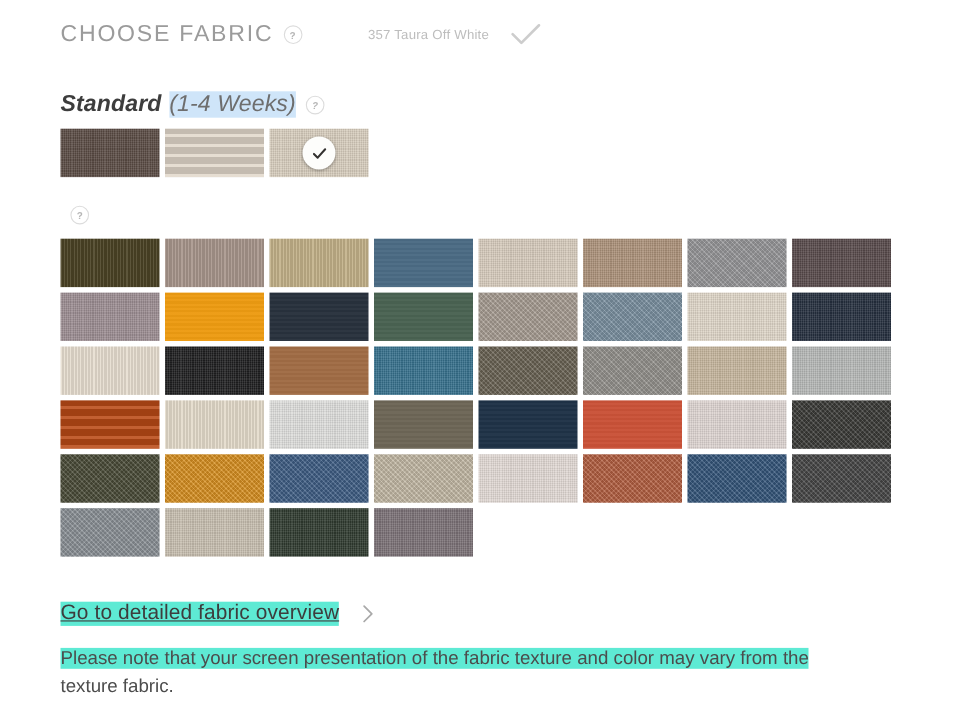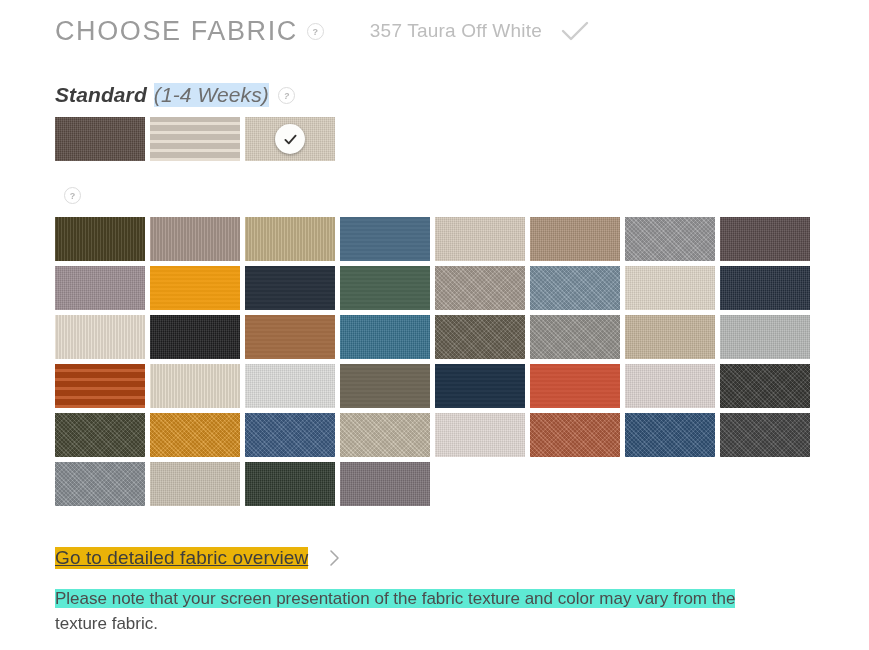--- a/index.html
+++ b/index.html
@@ -26,21 +26,21 @@
   
   .header {
     position: absolute;
     left: 55px;
     top: 14px;
     display: flex;
     align-items: center;
     height: 34px;
   }
   .header-title {
-    font-size: 27px;
+    font-size: 21px;
     letter-spacing: 1.6px;
     color: #9b9b9b;
     font-weight: 400;
     white-space: nowrap;
   }
   .help-icon {
     width: 17px;
     height: 17px;
     border-radius: 50%;
     border: 1px solid #dcdcdc;
@@ -52,23 +52,23 @@
     margin-left: 9px;
     box-sizing: border-box;
     flex: none;
     background: transparent;
     font-weight: 700;
   }
   .help-icon.on-selection {
     background: transparent;
   }
   .selected-name {
-    font-size: 19px;
+    font-size: 12px;
     color: #bdbdbd;
-    margin-left: 46px;
+    margin-left: 60px;
     white-space: nowrap;
     letter-spacing: 0.2px;
   }
   .check-mark-thin {
     margin-left: 18px;
     display: inline-block;
     width: 30px;
     height: 22px;
     flex: none;
   }
@@ -176,21 +176,21 @@
     left: 55px;
     top: 545px;
     display: flex;
     align-items: center;
     height: 26px;
   }
   .fabric-link {
     font-size: 19px;
     color: #3d3d3d;
     text-decoration: underline;
-    background: #eab308;
+    background: #5eead4;
     white-space: nowrap;
     cursor: pointer;
     letter-spacing: 0.1px;
   }
   .chevron {
     margin-left: 20px;
     width: 12px;
     height: 18px;
     flex: none;
   }

